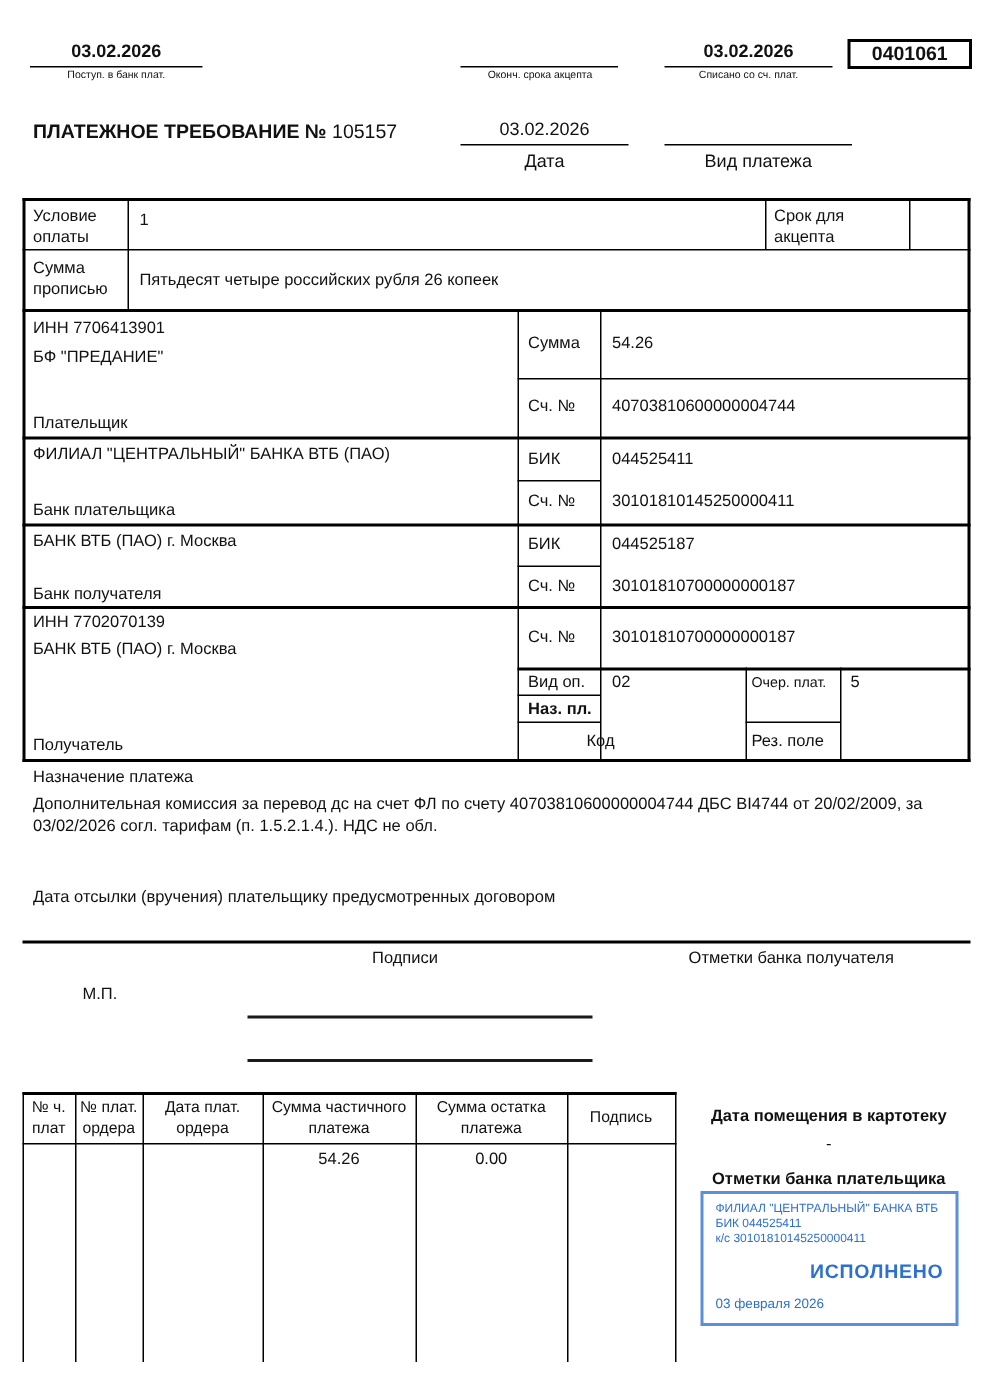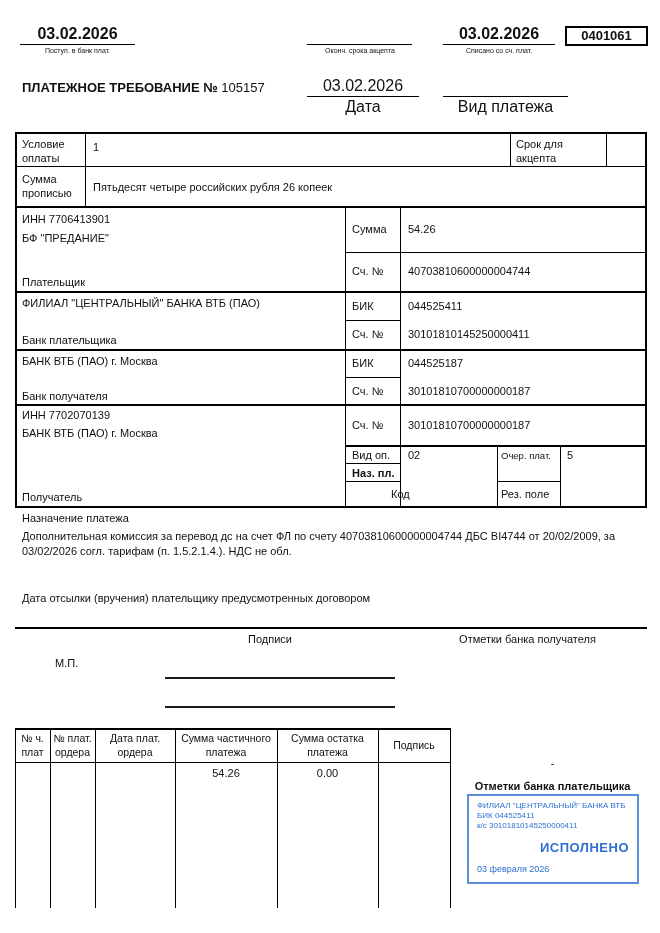--- a/index.html
+++ b/index.html
@@ -7,21 +7,21 @@
   .page {
     position:relative; width:660px; height:933px; background:#ffffff;
     font-family:"Liberation Sans", sans-serif; color:#111; overflow:hidden;
   }
   .abs { position:absolute; }
   .hline { position:absolute; background:#000; height:1px; }
   .hline.h2 { height:2px; }
   .vline { position:absolute; background:#000; width:1px; }
   .vline.w2 { width:2px; }
   .t11 { font-size:11px; line-height:14px; }
-  .t12 { font-size:16px; line-height:14px; }
+  .t12 { font-size:12px; line-height:14px; }
   .t7  { font-size:7px;  line-height:8px; }
   .ctr { text-align:center; }
   .b   { font-weight:bold; }
   .sig { position:absolute; background:#1a1a1a; height:2px; }
   .stamp {
     position:absolute; left:467px; top:794px; width:172px; height:90px;
     border:2px solid #5b8fd9; color:#2e6fd2; padding:5px 8px;
   }
   .stamp .s-small { font-size:8px; line-height:10px; }
   .stamp .s-status { font-size:13px; font-weight:bold; margin-top:9px; letter-spacing:0.5px;text-align:right; }
@@ -148,20 +148,21 @@
   <div class="abs ctr" style="left:16px; top:731px; width:33px; font-size:10.5px; line-height:14px;">№ ч. плат</div>
   <div class="abs ctr" style="left:51px; top:731px; width:43px; font-size:10.5px; line-height:14px;">№ плат. ордера</div>
   <div class="abs ctr" style="left:96px; top:731px; width:78px; font-size:10.5px; line-height:14px;">Дата плат. ордера</div>
   <div class="abs ctr" style="left:176px; top:731px; width:100px; font-size:10.5px; line-height:14px;">Сумма частичного платежа</div>
   <div class="abs ctr" style="left:278px; top:731px; width:99px; font-size:10.5px; line-height:14px;">Сумма остатка платежа</div>
   <div class="abs ctr" style="left:379px; top:738px; width:70px; font-size:10.5px; line-height:14px;">Подпись</div>
 
   <div class="abs t11 ctr" style="left:176px; top:766px; width:100px;">54.26</div>
   <div class="abs t11 ctr" style="left:278px; top:766px; width:99px;">0.00</div>
 
+  <div class="abs t11 b ctr" style="left:455px; top:737px; width:195px;">Дата помещения в картотеку</div>
   <div class="abs t11 ctr" style="left:455px; top:756px; width:195px;">-</div>
   <div class="abs t11 b ctr" style="left:455px; top:779px; width:195px;">Отметки банка плательщика</div>
 
   <div class="stamp">
     <div class="s-small">ФИЛИАЛ "ЦЕНТРАЛЬНЫЙ" БАНКА ВТБ</div>
     <div class="s-small">БИК 044525411</div>
     <div class="s-small">к/с 30101810145250000411</div>
     <div class="s-status">ИСПОЛНЕНО</div>
     <div class="s-date">03 февраля 2026</div>
   </div>

